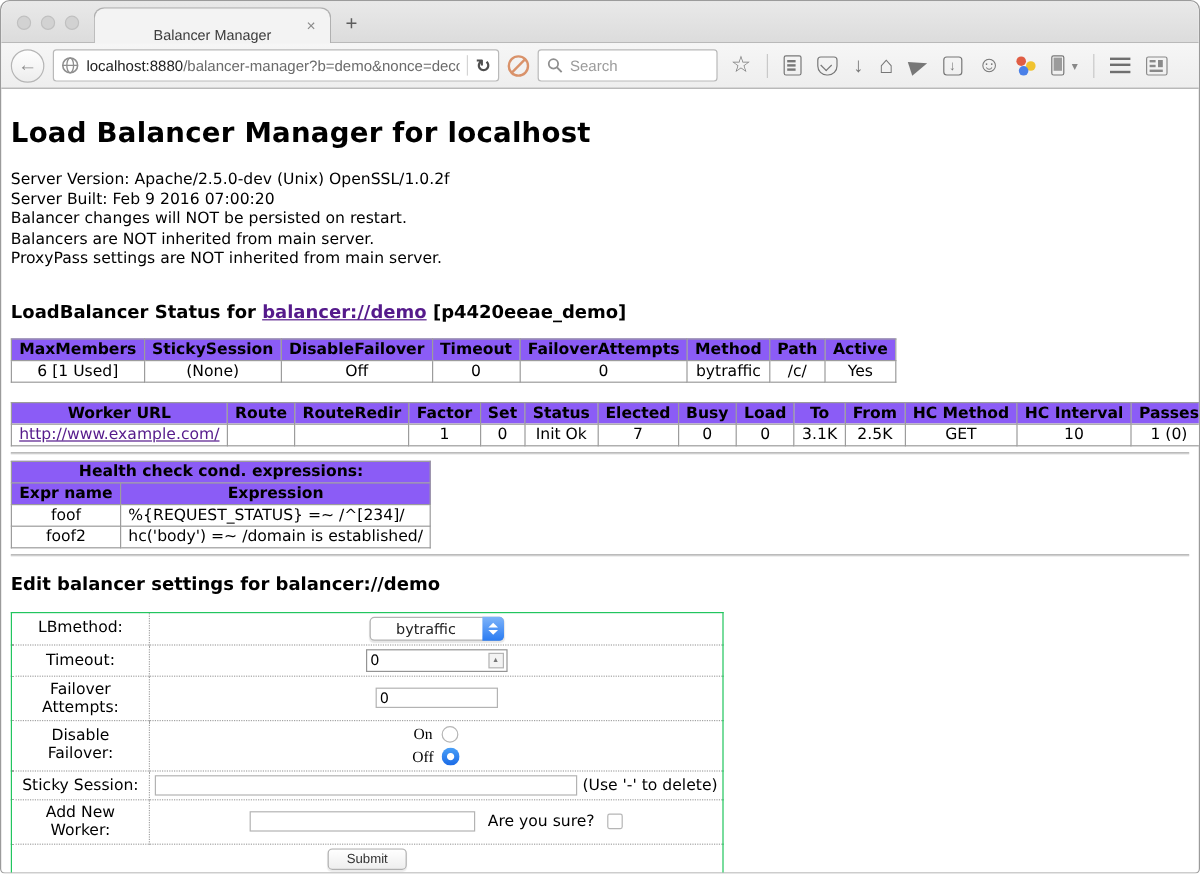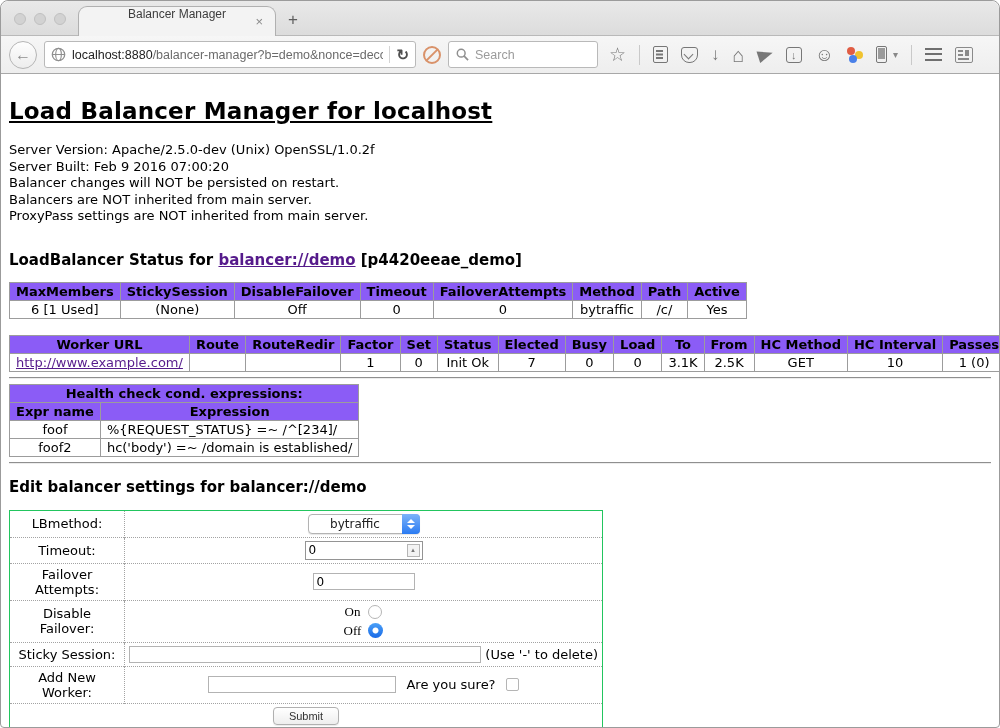--- a/index.html
+++ b/index.html
@@ -8,21 +8,21 @@
   .window { width:1000px; height:728px; position:relative; overflow:hidden;
             border-radius:8px 8px 4px 4px; background:#fff; border:1px solid #9b9b9b; }
 
   
   .tabbar { height:35px; background:linear-gradient(#e9e9e9,#dcdcdc); position:relative;
             border-bottom:1px solid #b9b9b9; border-radius:8px 8px 0 0; }
   .traffic { position:absolute; left:13px; top:12px; display:flex; gap:8px; }
   .traffic span { width:12px; height:12px; border-radius:50%; background:#d2d2d2; border:1px solid #c0c0c0; }
   .tab { position:absolute; left:77px; bottom:-1px; width:198px; height:30px;
          background:#f3f3f3; border:1px solid #b0b0b0; border-bottom:none;
-         border-radius:9px 9px 0 0; display:flex; align-items:flex-start; justify-content:center;
+         border-radius:9px 9px 0 0; display:flex; align-items:flex-end; justify-content:center;
          font-family:"Liberation Sans",sans-serif; font-size:12px; color:#3c3c3c; }
   .tab .close { position:absolute; right:12px; top:7px; color:#8a8a8a; font-size:13px; cursor:default; }
   .newtab { position:absolute; left:287px; top:9px; color:#5d5d5d; font-size:17px;
             font-family:"Liberation Sans",sans-serif; }
 
   
   .toolbar { height:38px; background:linear-gradient(#f6f6f6,#eeeeee); border-bottom:1px solid #a8a8a8;
              display:flex; align-items:center; padding:0 8px; gap:7px;
              font-family:"Liberation Sans",sans-serif; }
   .nav-back { width:28px; height:28px; border-radius:50%; border:1px solid #b5b5b5;
@@ -70,21 +70,21 @@
   .burger::before { content:""; position:absolute; left:0; right:0; top:2.8px; height:2.5px; background:#6f6f6f; }
   .gridic { width:18px; height:16px; border:1.5px solid #8a8a8a; border-radius:2px; margin-right:-7px;
             background:
              linear-gradient(#8a8a8a,#8a8a8a) 2px 2px/5px 2px no-repeat,
              linear-gradient(#8a8a8a,#8a8a8a) 2px 6px/5px 2px no-repeat,
              linear-gradient(#8a8a8a,#8a8a8a) 9px 2px/4px 6px no-repeat,
              linear-gradient(#8a8a8a,#8a8a8a) 2px 10px/11px 2px no-repeat; }
 
   
   .content { padding:0 8px; color:#000; }
-  h1.ptitle { font-size:23px; font-weight:bold; margin:24px 0 18px 0; letter-spacing:0.2px;text-decoration:underline; }
+  h1.ptitle { font-size:23px; font-weight:bold; margin:24px 0 18px 0; letter-spacing:0.2px; }
   .sinfo div { font-size:13px; line-height:16.6px; }
   h3.sect { font-size:15px; font-weight:bold; margin-top:26px; margin-bottom:13px; }
   a.vlink { color:#551a8b; font-weight:bold; }
   a.cell-link { color:#551a8b; text-decoration:underline; }
 
   table.dtab { border-collapse:collapse; font-size:13px; white-space:nowrap; }
   table.dtab th, table.dtab td { border:1px solid #9c9c9c; padding:1px 6px; text-align:center; }
   table.dtab th { background:#8b5cf6; }
   table.dtab td { background:#fff; }
   .worker-tab { margin-top:16px; }

